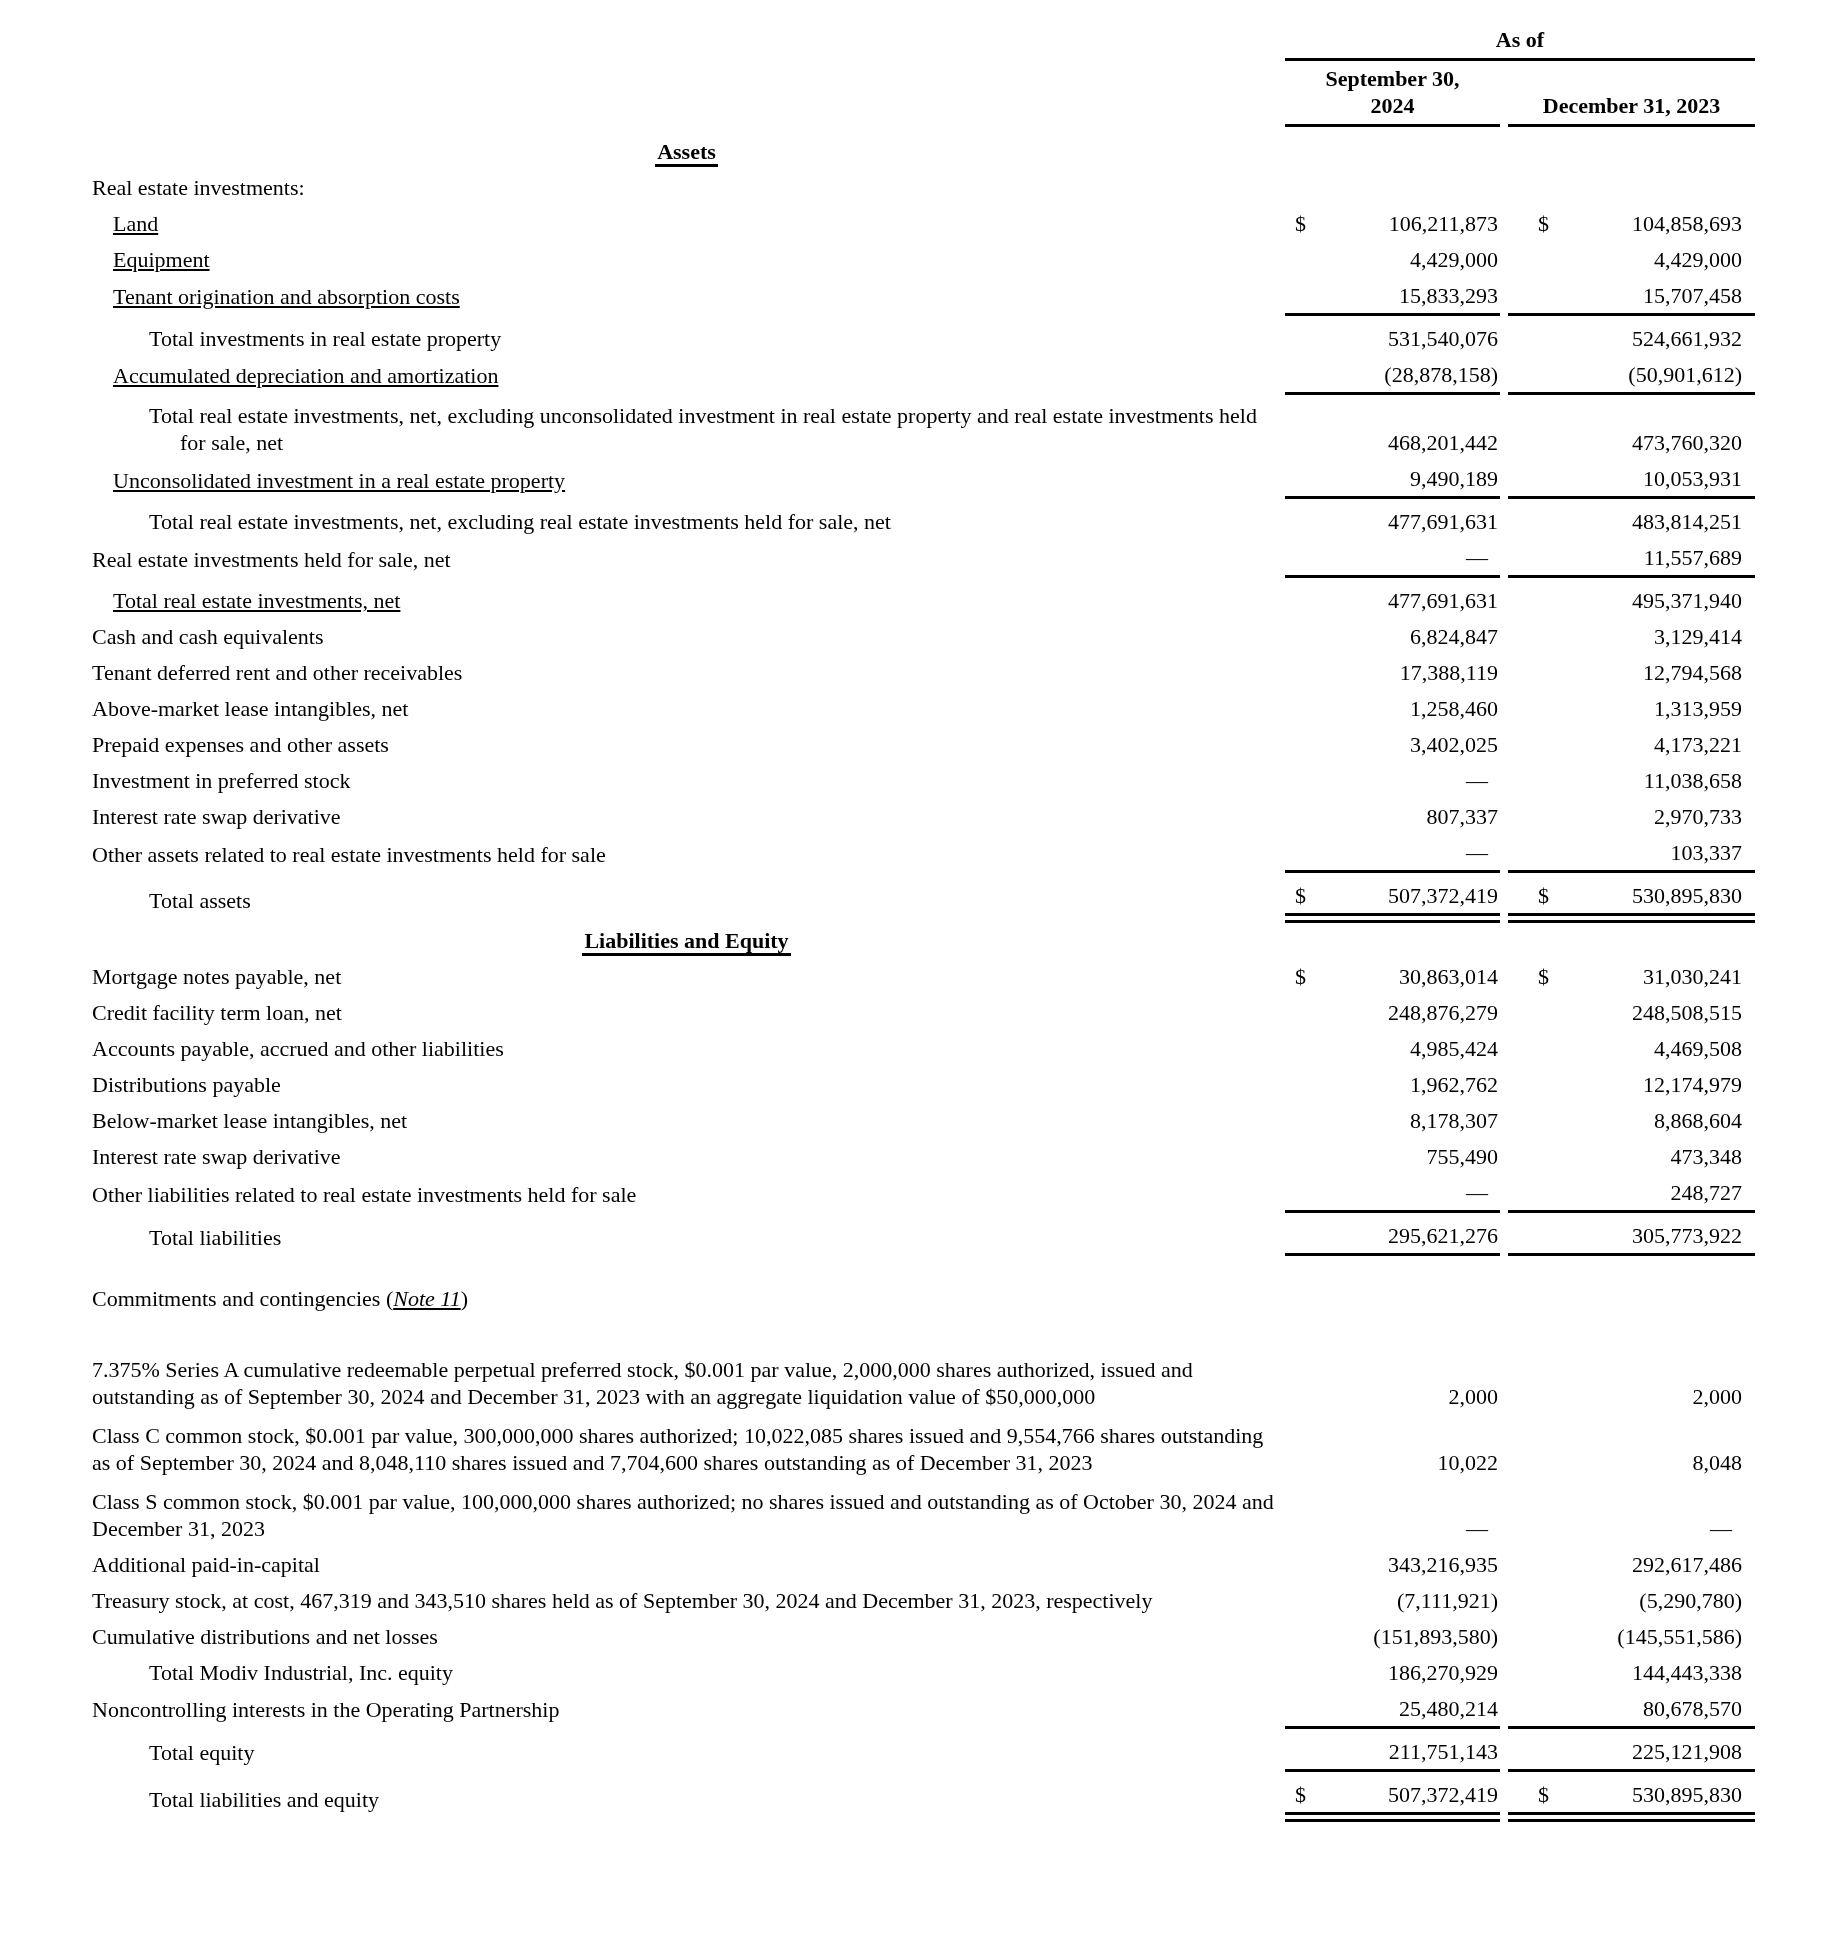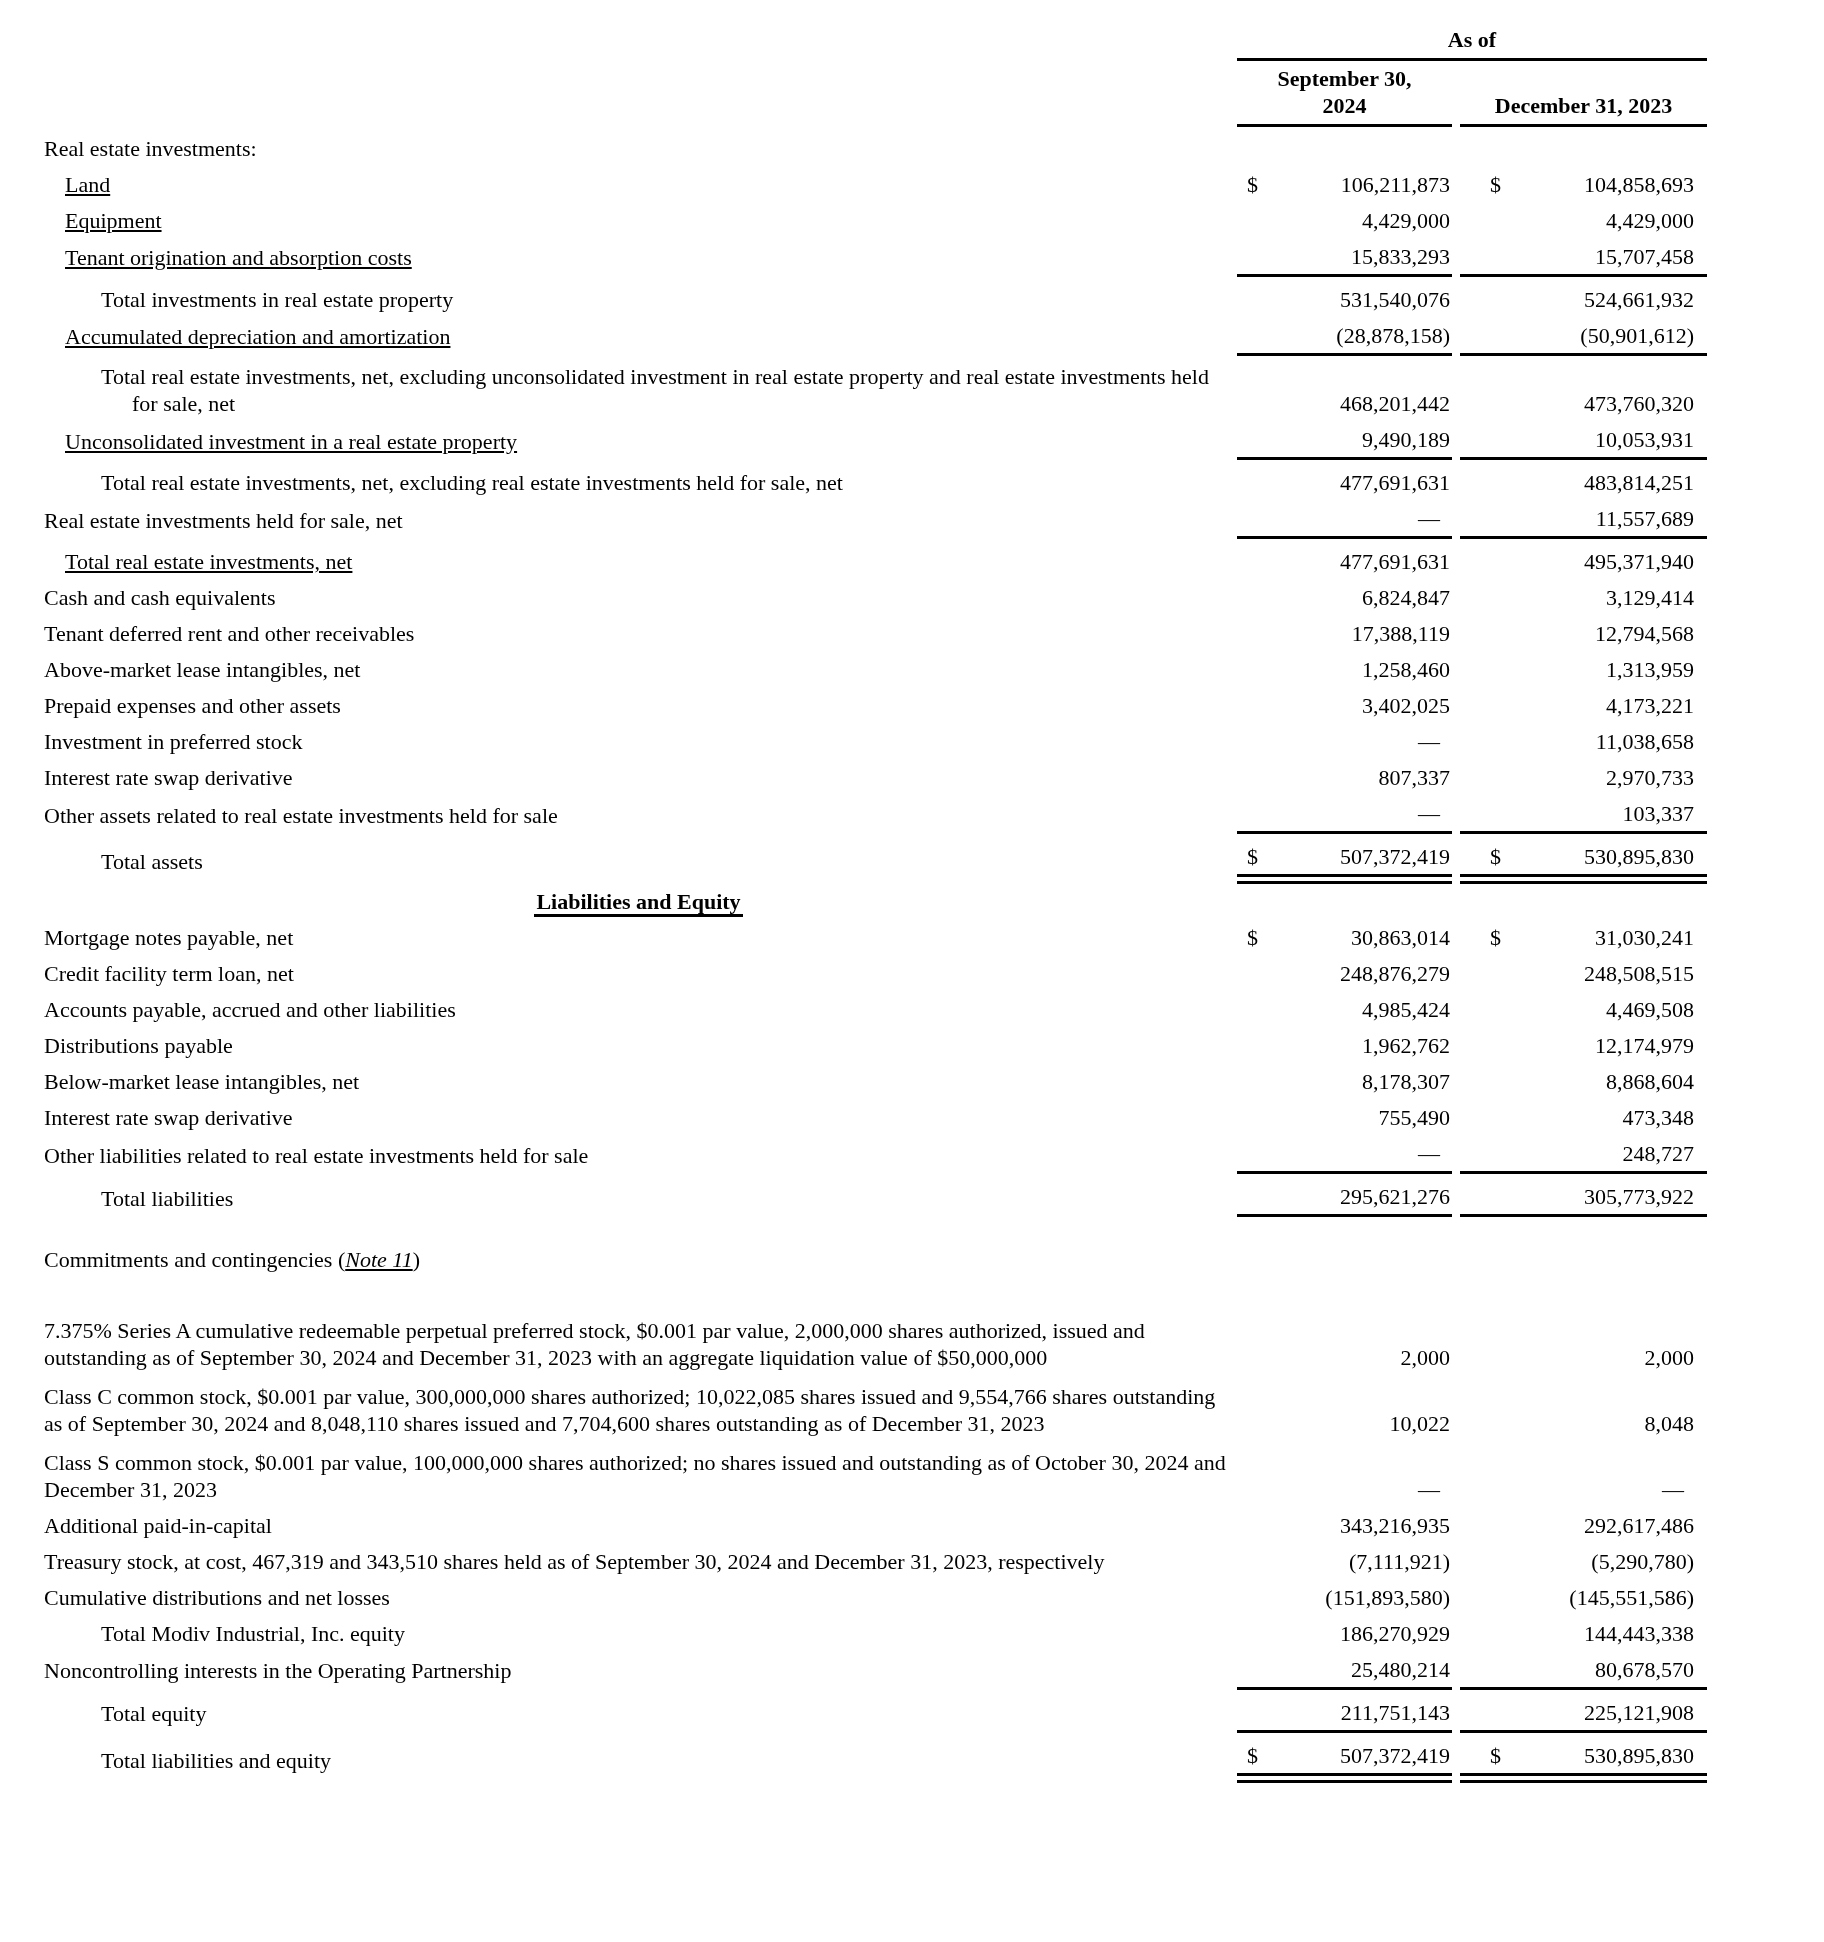--- a/index.html
+++ b/index.html
@@ -1,21 +1,21 @@
 <!DOCTYPE html>
 <html><head>
 <meta charset="utf-8">
 <style>
   html,body{margin:0;padding:0;background:#ffffff;color:#000000;}
   body{
     width:1824px;height:1942px;overflow:hidden;box-sizing:border-box;
     font-family:"Liberation Serif","DejaVu Serif",serif;
     font-size:22px;line-height:27px;
   }
-  table{border-collapse:collapse;table-layout:fixed;margin:26px 0 0 44px;width:1663px;}
+  table{border-collapse:collapse;table-layout:fixed;margin:26px 0 0 92px;width:1663px;}
   td{vertical-align:bottom;padding:0;word-wrap:break-word;}
   col.c-label{width:1193px;}
   col.c-v1{width:215px;}
   col.c-gap{width:8px;}
   col.c-v2{width:247px;}
 
   .lab{padding-right:4px;}
   .i1{padding-left:21px;text-decoration:underline;}
   .i2{padding-left:57px;}
   .i2h{padding-left:88px;text-indent:-31px;}
@@ -67,20 +67,28 @@
     <td class="c1 lb">
           <div class="hc pre">September 30,
 2024</div>
         </td>
     <td></td>
     <td class="c2 lb">
           <div class="hc">December 31, 2023</div>
         </td>
   </tr>
 
+  <tr class="p12">
+    <td class="lab">
+      <div class="sechead"><span class="shd">Assets</span></div>
+    </td>
+    <td></td>
+        <td></td>
+        <td></td>
+  </tr>
 
   <tr class="std">
     <td class="lab">Real estate investments:</td>
     <td class="c1"></td>
     <td></td>
     <td class="c2"></td>
   </tr>
 
   <tr class="std">
     <td class="lab i1">Land</td>

